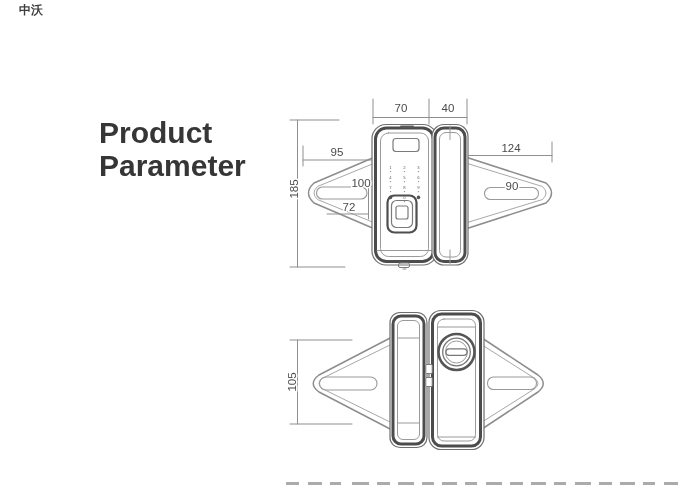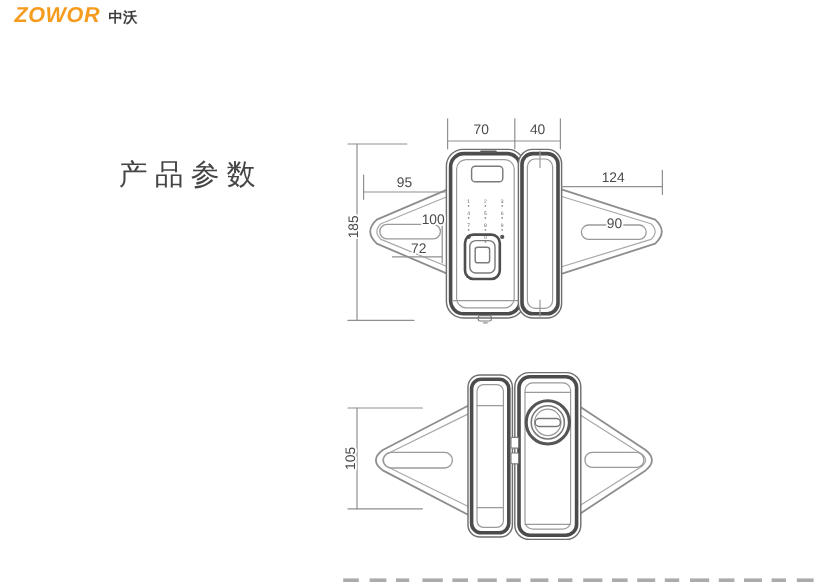--- a/index.html
+++ b/index.html
@@ -26,26 +26,28 @@
   svg text{font-family:"Liberation Sans",sans-serif;font-size:11.5px;fill:#4b4b4b;
     paint-order:stroke;stroke:#ffffff;stroke-width:3px;stroke-linejoin:round;}
   svg text.tiny{font-size:4.2px;fill:#5f5f5f;stroke-width:1px;}
   .cutoff-row{position:absolute;left:0;top:481px;width:680px;height:4px;}
   .cutoff-row i{position:absolute;top:1px;height:3px;background:#8f8f8f;opacity:.75;display:block;}
 </style>
 </head>
 <body>
 
 <div class="logo">
-  <span class="brand">ZOWOR</span>
   <span class="brand-cn">中沃</span>
 </div>
 
 <div class="heading">
-  <div class="subtitle">产品参数</div>
+  <div class="title">
+    <div>Product</div>
+    <div>Parameter</div>
+  </div>
 </div>
 
 <svg width="680" height="485" viewBox="0 0 680 485">
 
   <g fill="none" stroke-linecap="round" stroke-linejoin="round">
 
     <g stroke="#8d8d8d" stroke-width="1.5">
       <path d="M376,156.5 L314,183 Q303,193 314,203 L376,229.5"></path>
       <path d="M376,162.5 L317.5,186.5 Q310.5,193 317.5,199.5 L376,223.5" stroke="#a8a8a8" stroke-width="1"></path>
       <rect x="316.5" y="187" width="50.5" height="12" rx="6" stroke="#9a9a9a" stroke-width="1.1"></rect>

